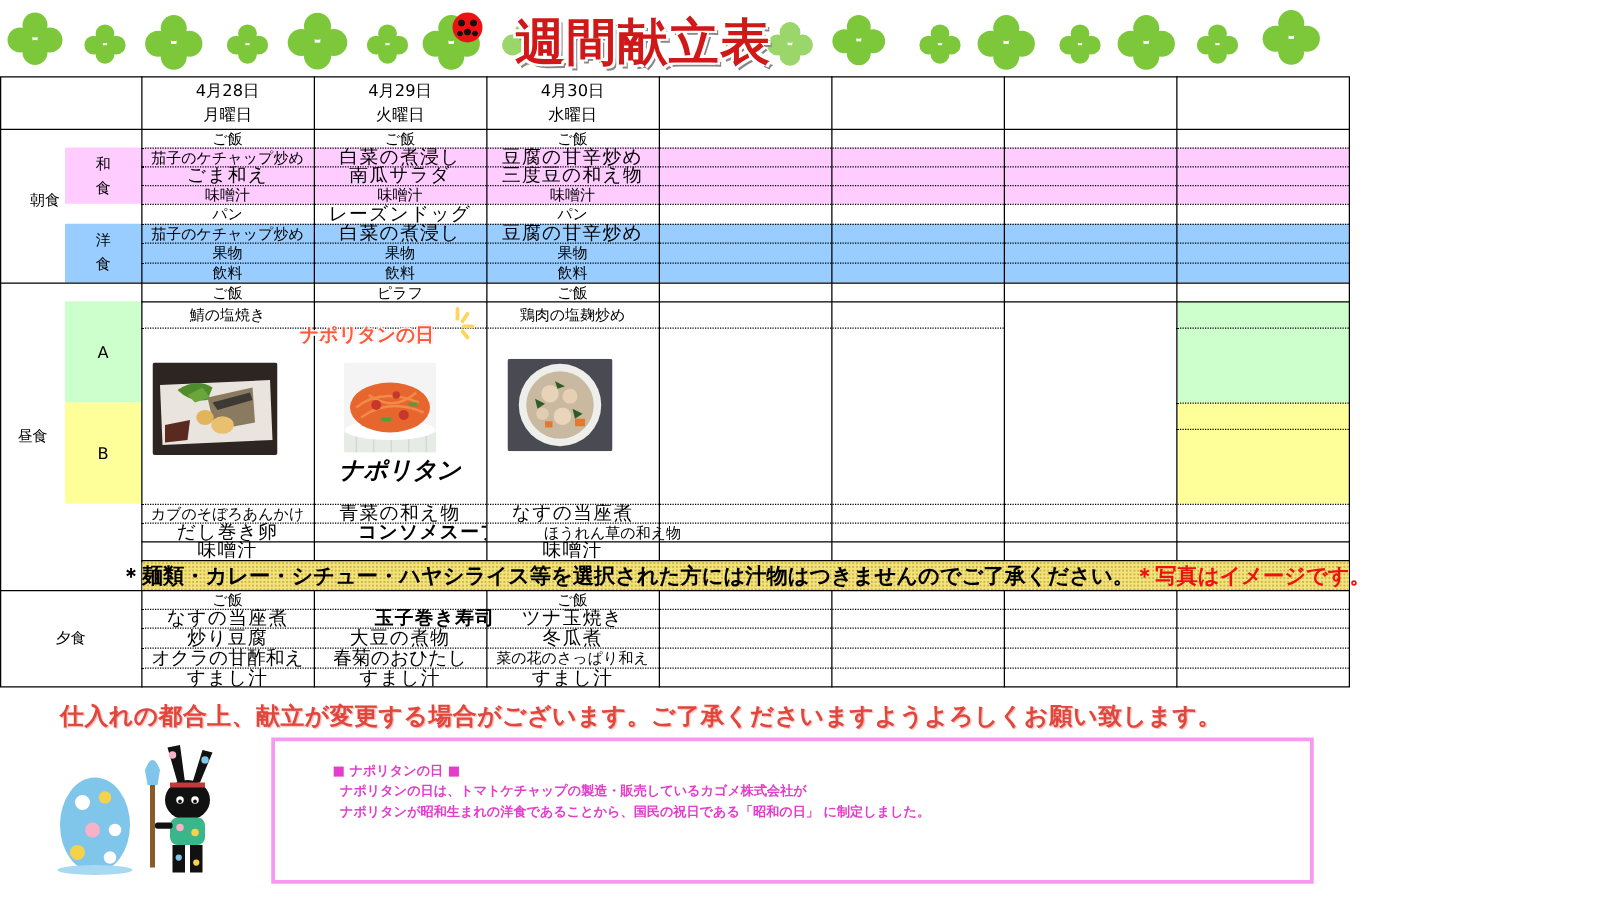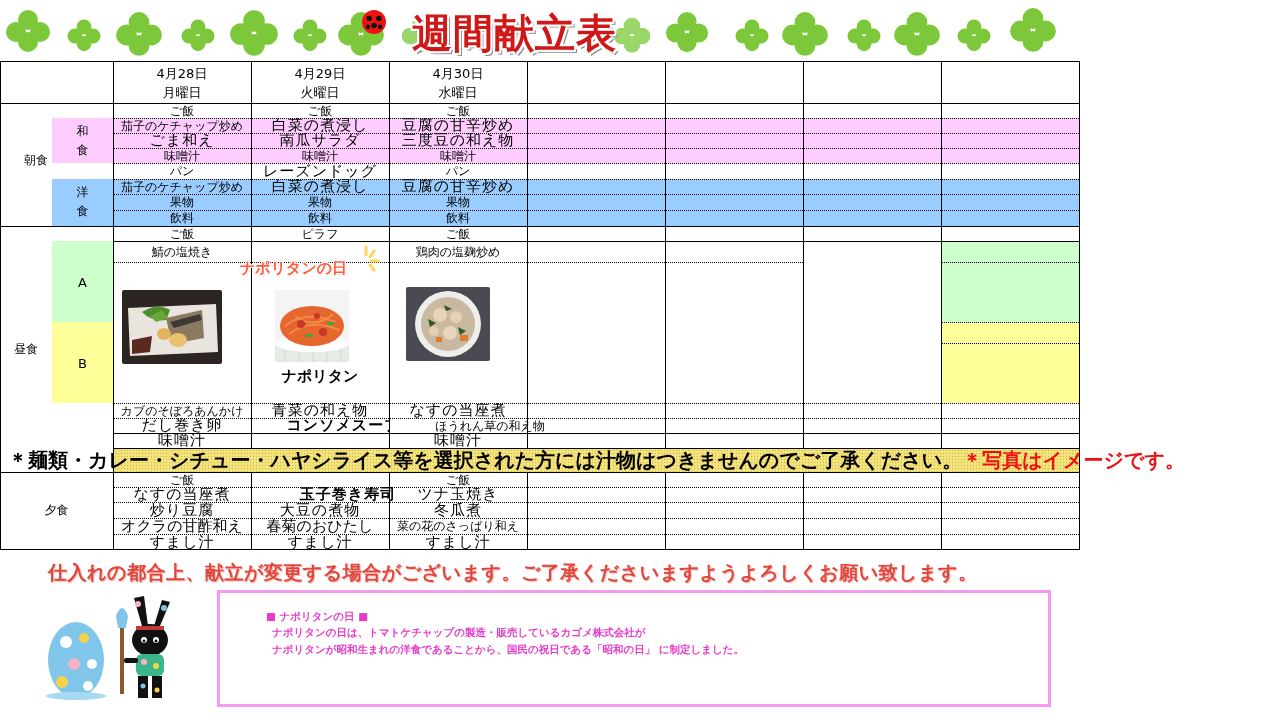--- a/index.html
+++ b/index.html
@@ -27,21 +27,21 @@
   .yellow { background:#ffff99; }
   .t12 { font-size:12px; }
   .t13 { font-size:13px; }
   .t15 { font-size:15px; letter-spacing:1px; }
   .bold { font-weight:bold; }
 
   .note-bar { position:absolute; left:114px; top:449px; width:965px; height:23px; box-sizing:border-box;
     background-color:#f4e27a;
     background-image: radial-gradient(#c9b64a 0.7px, transparent 0.8px);
     background-size:3px 3px;
-    display:flex; align-items:center; justify-content:center; font-weight:bold; font-size:20px; white-space:nowrap; }
+    display:flex; align-items:center; justify-content:center; font-weight:bold; font-size:17px; white-space:nowrap; }
   .note-red { color:#e11; }
 
   .photo { position:absolute; border-radius:2px; }
   .nap-day { position:absolute; font-weight:bold; font-size:15px; color:#ff5a3c; text-shadow:1px 1px 0 #fff,-1px -1px 0 #fff,1px -1px 0 #fff,-1px 1px 0 #fff, 0 0 2px #b00; white-space:nowrap; }
 
   .footer-msg { position:absolute; left:48px; top:560px; font-size:19px; font-weight:bold; color:#e0463c; white-space:nowrap; letter-spacing:0.5px;
     text-shadow:1px 1px 1px #f3b5b0; }
   .info-box { position:absolute; left:217px; top:590px; width:834px; height:117px; box-sizing:border-box; border:3px solid #f59af0; background:#fff; }
   .info-line { position:absolute; font-size:10.5px; font-weight:bold; color:#e43ccb; white-space:nowrap; }
 </style>
@@ -328,21 +328,21 @@
         <path d="M10 36 Q30 20 60 32"></path>
         <path d="M14 44 Q36 28 64 40"></path>
         <path d="M20 26 Q40 40 58 24"></path>
       </g>
     <circle cx="26" cy="34" r="4" fill="#c7382a"></circle>
       <circle cx="48" cy="42" r="4" fill="#c7382a"></circle>
       <circle cx="42" cy="26" r="3" fill="#c7382a"></circle>
     <rect x="30" y="44" width="8" height="3" fill="#4aa33a"></rect>
       <rect x="52" y="32" width="7" height="3" fill="#4aa33a"></rect>
   </svg>
-  <div class="cell bold" style="left:251px;top:304px;width:138px;height:22px;font-size:15px;">ナポリタン</div>
+  <div class="cell bold" style="left:251px;top:304px;width:138px;height:22px;font-size:19px;font-style:italic;">ナポリタン</div>
 
   <svg class="photo" style="left:406px;top:226px;" width="84" height="74" viewBox="0 0 84 74">
     <rect width="84" height="74" fill="#4a4a52"></rect>
     <circle cx="42" cy="37" r="33" fill="#eeeeea"></circle>
     <circle cx="42" cy="37" r="27" fill="#c9b9a0"></circle>
     <circle cx="34" cy="28" r="7" fill="#e8d2b8"></circle>
       <circle cx="50" cy="30" r="6" fill="#e6cfb4"></circle>
       <circle cx="44" cy="46" r="7" fill="#e9d4bc"></circle>
       <circle cx="28" cy="44" r="5" fill="#e4ccb0"></circle>
     <path d="M22 32 L30 36 L24 40Z" fill="#2f5a28"></path>

